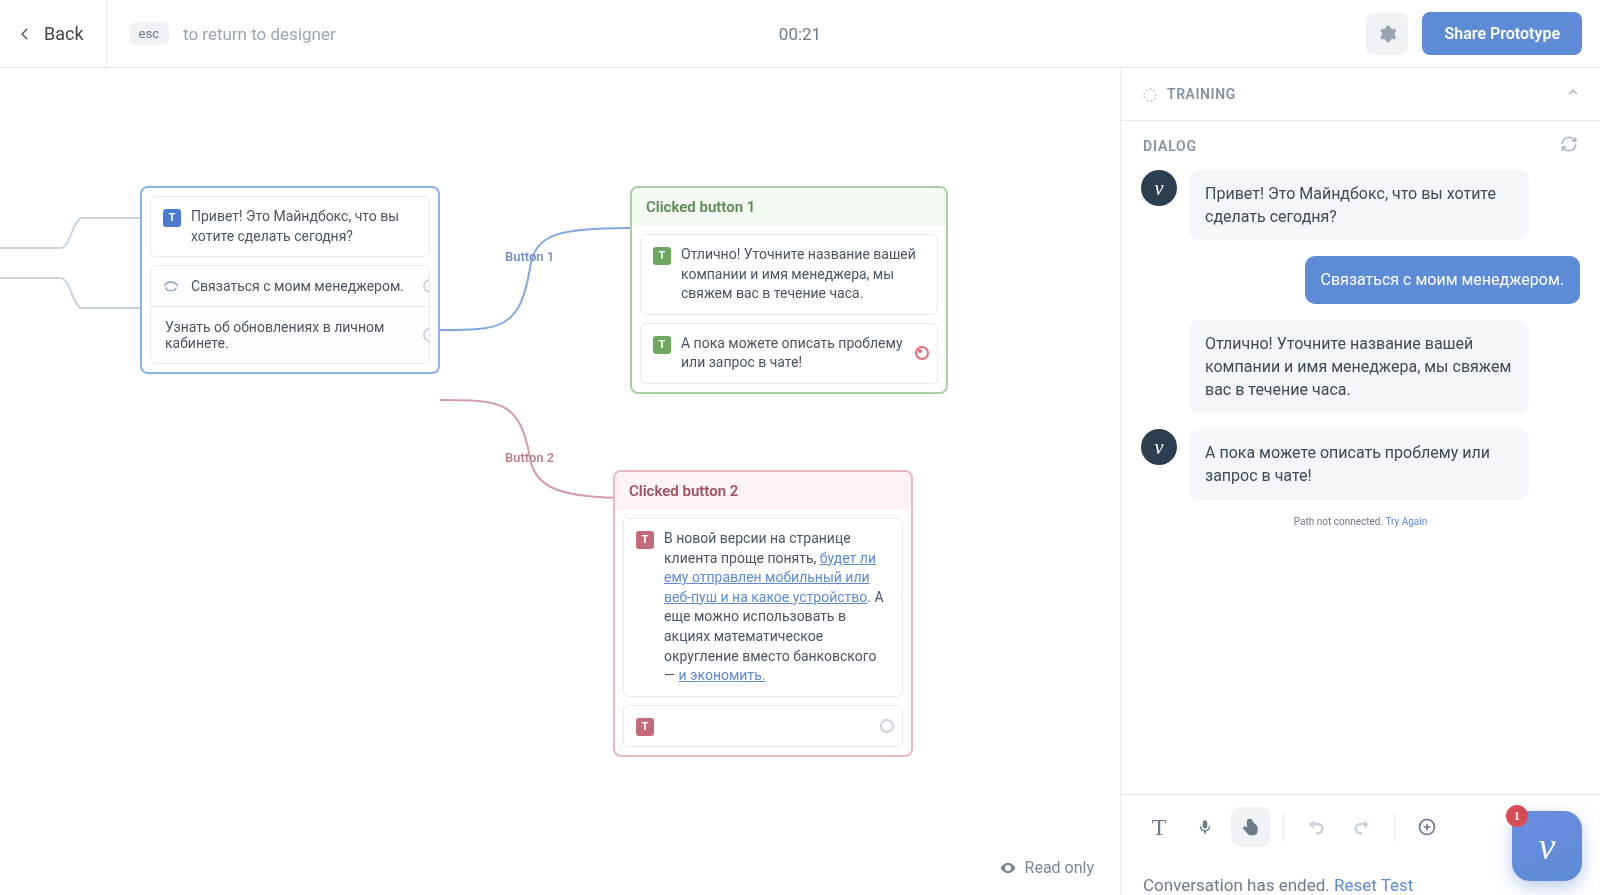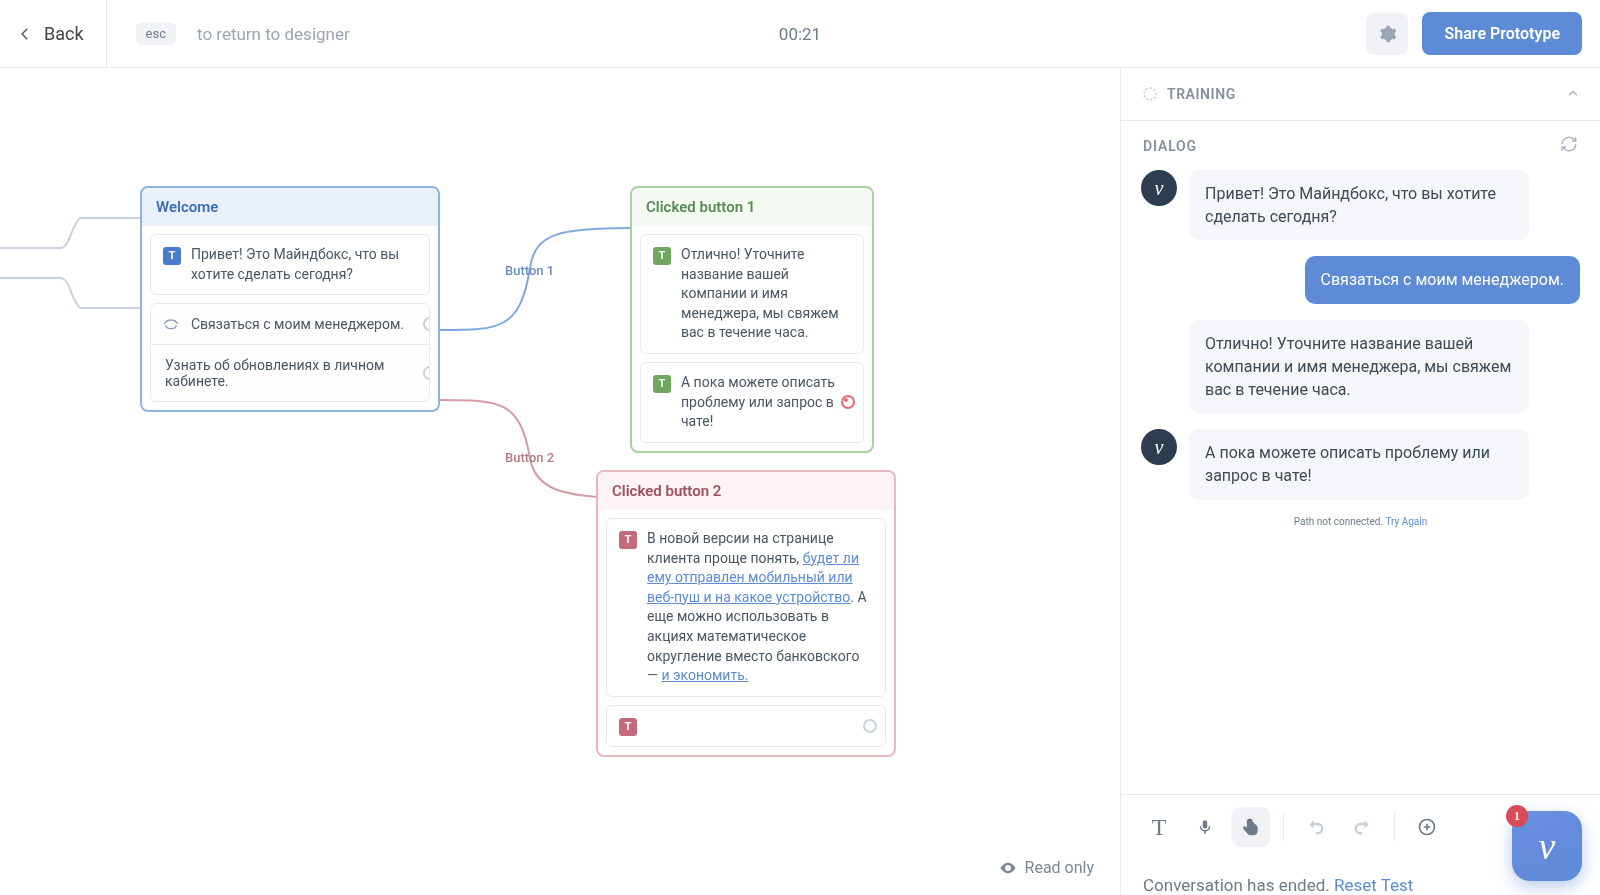--- a/index.html
+++ b/index.html
@@ -28,21 +28,20 @@
     height: 895px;
     width: 1600px;
     overflow: hidden;
   }
   .topbar {
     display: flex;
     align-items: center;
     height: 68px;
     border-bottom: 1px solid var(--grey-border);
     padding: 0 18px;
-    gap: 7px;
   }
   .back {
     display: flex;
     align-items: center;
     gap: 12px;
     color: #444;
     font-size: 18px;
     padding-right: 22px;
     border-right: 1px solid var(--grey-border);
     height: 100%;
@@ -101,21 +100,21 @@
   .sidebar {
     width: 480px;
     border-left:1px solid var(--grey-border);
     display:flex;
     flex-direction:column;
   }
 
   
   .node {
     position:absolute;
-    width: 244px;
+    width: 318px;
     border: 2px solid;
     border-radius: 8px;
     padding: 0;
   }
   .node.blue { border-color: var(--blue-border); background: #fefefe; width: 300px; }
   .node.green { border-color: var(--green-border); background: #fefefe; }
   .node.red { border-color: var(--red-border); background: #fefefe; width: 300px;}
   .node-title {
     padding: 10px 14px;
     font-weight:600;
@@ -200,21 +199,21 @@
     right:26px; bottom:18px;
     color:#7c8796;
     display:flex;align-items:center;gap:8px;
     font-size:16px;
   }
 
   
   .section-head{
     padding:18px 22px;
     border-bottom:1px solid var(--grey-border);
-    display:flex;align-items:center;gap:10px;
+    display:flex;align-items:flex-end;gap:10px;
     font-size:14px;letter-spacing:.04em;
     color:#8590a0;font-weight:600;
     position:relative;
   }
   .section-head .spin{
     width:14px;height:14px;border:2px dotted #cfd6e0;border-radius:50%;
   }
   .section-head .chev{
     position:absolute;right:20px;color:#aab4c2;
   }
@@ -313,25 +312,24 @@
 
 <div class="content">
   <div class="canvas">
     <svg class="connectors">
       <path d="M 0 180 C 30 180 50 180 60 180 C 70 180 70 160 80 150 L 140 150" fill="none" stroke="#c9d2de" stroke-width="2"></path>
       <path d="M 0 210 C 30 210 50 210 60 210 C 70 210 70 230 80 240 L 140 240" fill="none" stroke="#c9d2de" stroke-width="2"></path>
       <path d="M 440 262 C 500 262 520 262 530 200 C 535 165 560 160 630 160" fill="none" stroke="#7fa8e0" stroke-width="2"></path>
       <path d="M 440 332 C 500 332 520 332 530 390 C 535 420 560 430 630 430" fill="none" stroke="#d69ca6" stroke-width="2"></path>
     </svg>
 
-    <span class="edge-label" style="left:505px;top:195px">Button 1</span>
+    <span class="edge-label" style="left:505px;top:181px">Button 1</span>
     <span class="edge-label" style="left:505px;top:382px;color:#b97a86">Button 2</span>
 
     <div class="node blue" style="left:140px;top:118px">
-      <div class="node-title">Welcome</div>
       <div class="body">
         <div class="step">
           <span class="sicon t-blue">T</span>
           <span>Привет! Это Майндбокс, что вы хотите сделать сегодня?</span>
         </div>
         <div class="sub-items">
           <div class="row withicon">
             <span class="iconw">
               <svg width="16" height="16" viewBox="0 0 24 24">
                   <path fill="none" stroke="currentColor" stroke-width="2" d="M2 12c3-6 8-6 10-6s7 0 10 6M4 14c1 4 4 5 8 5s7-1 8-5"></path>
@@ -358,21 +356,21 @@
         <div class="step">
           <span class="sicon t-green">T</span>
           <span>А пока можете описать проблему или запрос в чате!</span>
           <span class="port end" style="right:8px;border:2px solid #e36b78;background:#fff">
               <span style="display:block;width:4px;height:4px;background:#e36b78;border-radius:50%;margin:1px"></span>
             </span>
         </div>
       </div>
     </div>
 
-    <div class="node red" style="left:596px;top:402px">
+    <div class="node red" style="left:613px;top:402px">
       <div class="node-title">Clicked button 2</div>
       <div class="body">
         <div class="step">
           <span class="sicon t-red">T</span>
           <span>
             <span>В новой версии на странице клиента проще понять, </span><a class="inlink">будет ли ему отправлен мобильный или веб-пуш и на какое устройство</a><span>. А еще можно использовать в акциях математическое округление вместо банковского — </span><a class="inlink">и экономить.</a>
           </span>
         </div>
         <div class="step">
           <span class="sicon t-red">T</span>

